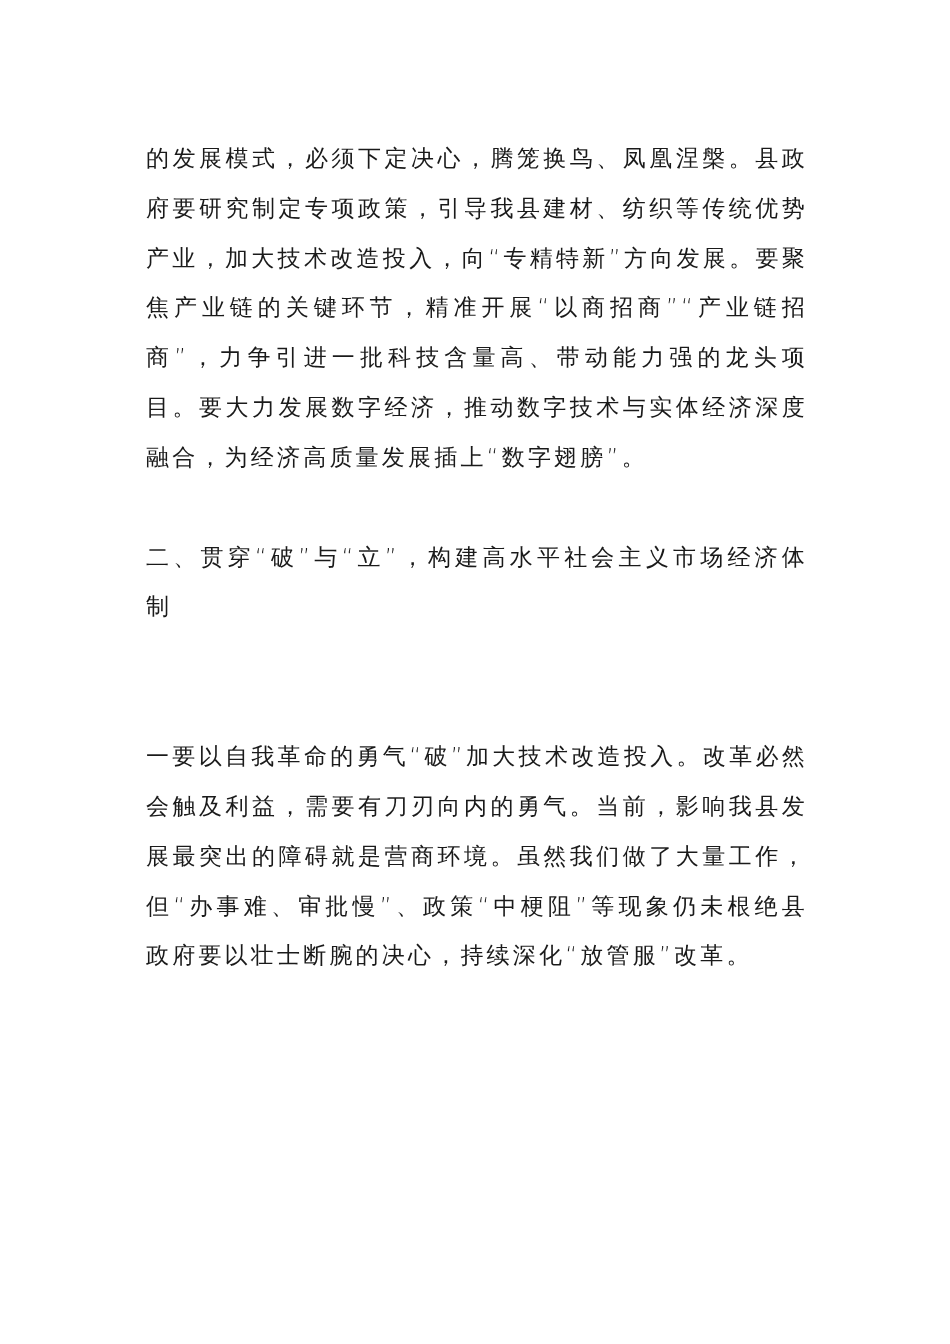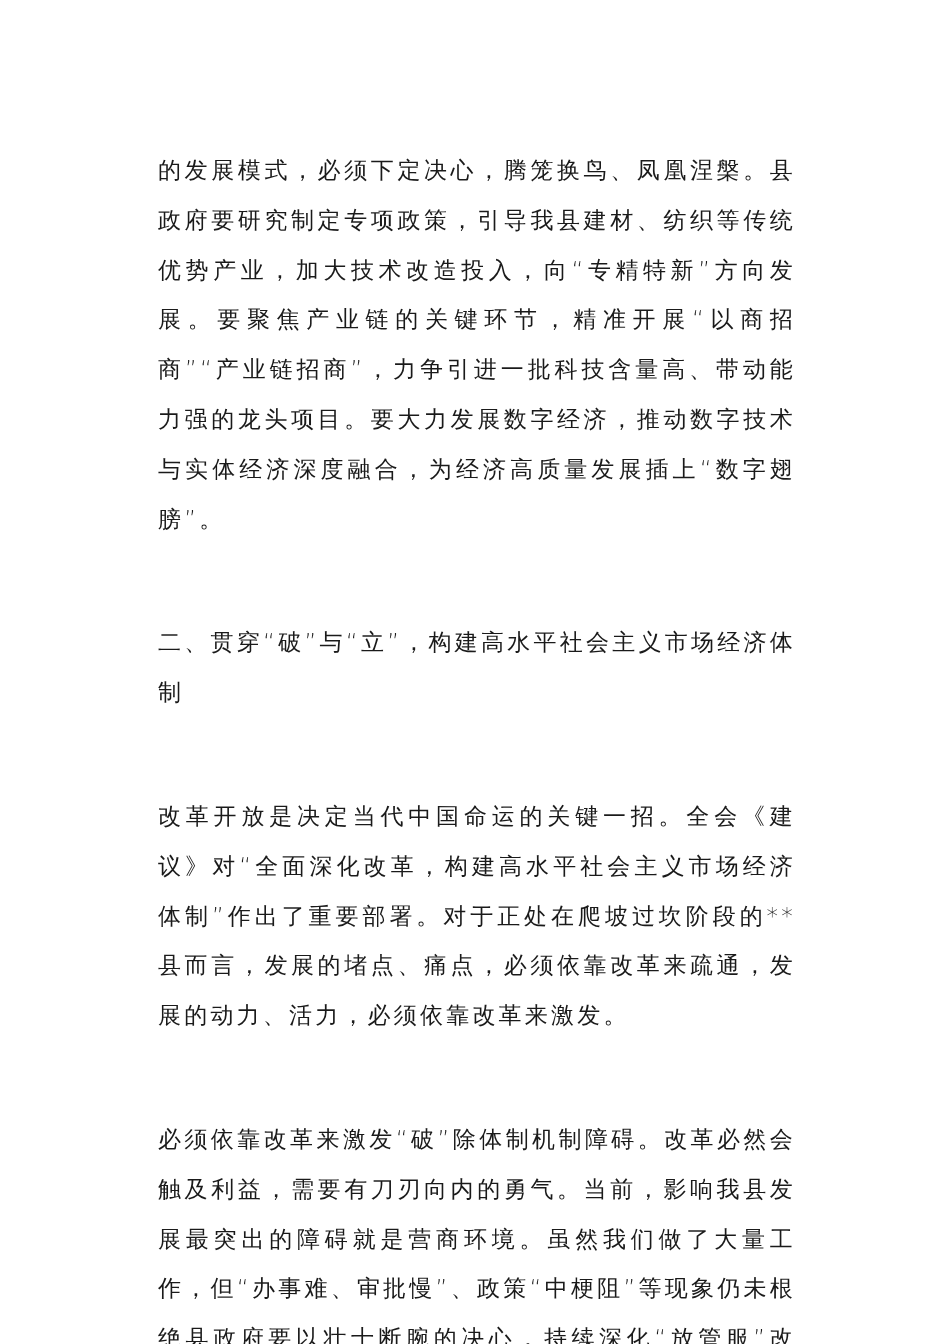--- a/index.html
+++ b/index.html
@@ -15,36 +15,35 @@
     font-family: "DejaVu Sans", "Liberation Sans", sans-serif;
     color: #1a1a1a;
   }
   .page {
     position: absolute;
     left: 146px;
     top: 134px;
     width: 662px;
   }
   .para {
-    margin: 12px;
+    margin: 0;
     font-size: 23px;
     line-height: 49.8px;
     letter-spacing: 3.2px;
     word-break: break-all;
     text-align: justify;
     font-weight: 300;
   }
   .gap {
     height: 50px;
   }
 </style>
 </head>
 <body>
 
 <div class="page">
   <p class="para">的发展模式，必须下定决心，腾笼换鸟、凤凰涅槃。县政府要研究制定专项政策，引导我县建材、纺织等传统优势产业，加大技术改造投入，向“专精特新”方向发展。要聚焦产业链的关键环节，精准开展“以商招商”“产业链招商”，力争引进一批科技含量高、带动能力强的龙头项目。要大力发展数字经济，推动数字技术与实体经济深度融合，为经济高质量发展插上“数字翅膀”。</p>
   <div class="gap"></div>
   <p class="para">二、贯穿“破”与“立”，构建高水平社会主义市场经济体制</p>
   <div class="gap"></div>
-  <p class="para">改革开放是决定当代中国命运的关键一招。全会《建议》对“全面深化改革，构建高水平社会主义市场经济体制”作出了重要部署。对于正处在爬坡过坎阶段的**县而言，发展的堵点、痛点，必须依靠改革来疏通，发展的动力、活力，必须依靠改革来激发。</p>
   <div class="gap"></div>
-  <p class="para">必须依靠改革来激发“破”除体制机制障碍。改革必然会触及利益，需要有刀刃向内的勇气。当前，影响我县发展最突出的障碍就是营商环境。虽然我们做了大量工作，但“办事难、审批慢”、政策“中梗阻”等现象仍未根绝县政府要以壮士断腕的决心，持续深化“放管服”改革。</p>
+  <p class="para">一要以自我革命的勇气“破”加大技术改造投入。改革必然会触及利益，需要有刀刃向内的勇气。当前，影响我县发展最突出的障碍就是营商环境。虽然我们做了大量工作，但“办事难、审批慢”、政策“中梗阻”等现象仍未根绝县政府要以壮士断腕的决心，持续深化“放管服”改革。</p>
 </div>
 
 </body></html>

